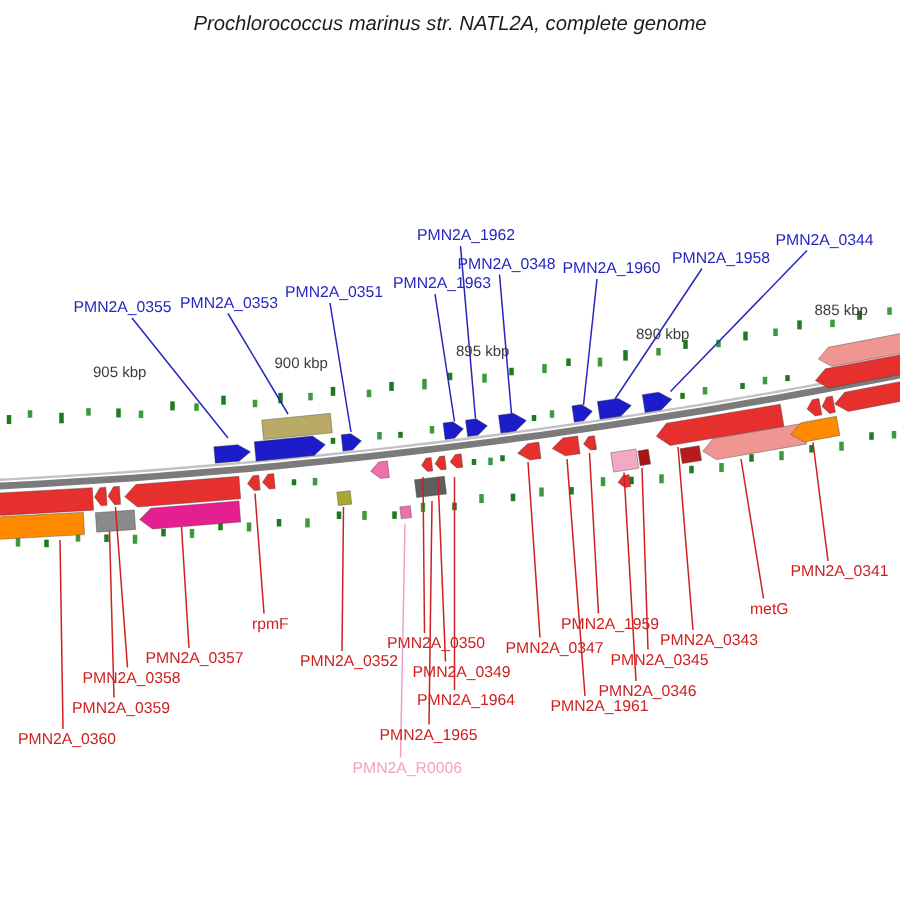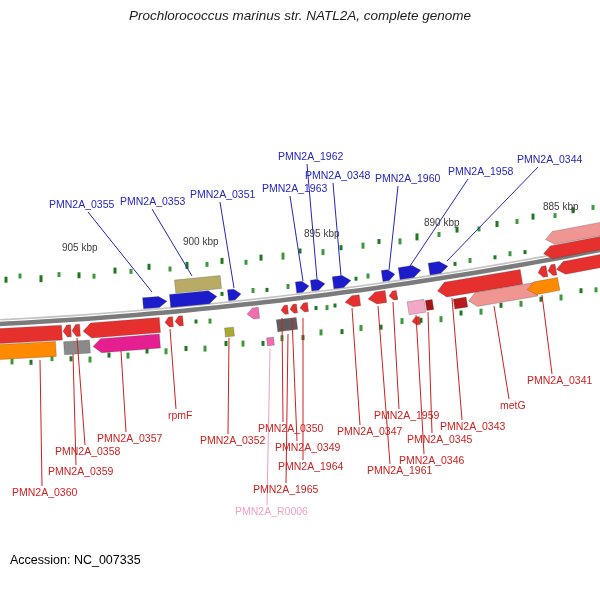--- a/index.html
+++ b/index.html
@@ -199,15 +199,14 @@
       <text x="367" y="474" fill="#cf2020" font-size="10.5">PMN2A_1961</text>
       <text x="374" y="419" fill="#cf2020" font-size="10.5">PMN2A_1959</text>
       <text x="399" y="464" fill="#cf2020" font-size="10.5">PMN2A_0346</text>
       <text x="407" y="443" fill="#cf2020" font-size="10.5">PMN2A_0345</text>
       <text x="440" y="430" fill="#cf2020" font-size="10.5">PMN2A_0343</text>
       <text x="500" y="409" fill="#cf2020" font-size="10.5">metG</text>
       <text x="527" y="384" fill="#cf2020" font-size="10.5">PMN2A_0341</text>
     </svg>
 
   <div class="footer">
-    <span>Accession: NC_007335</span>
   </div>
 </div>
 
 </body></html>

